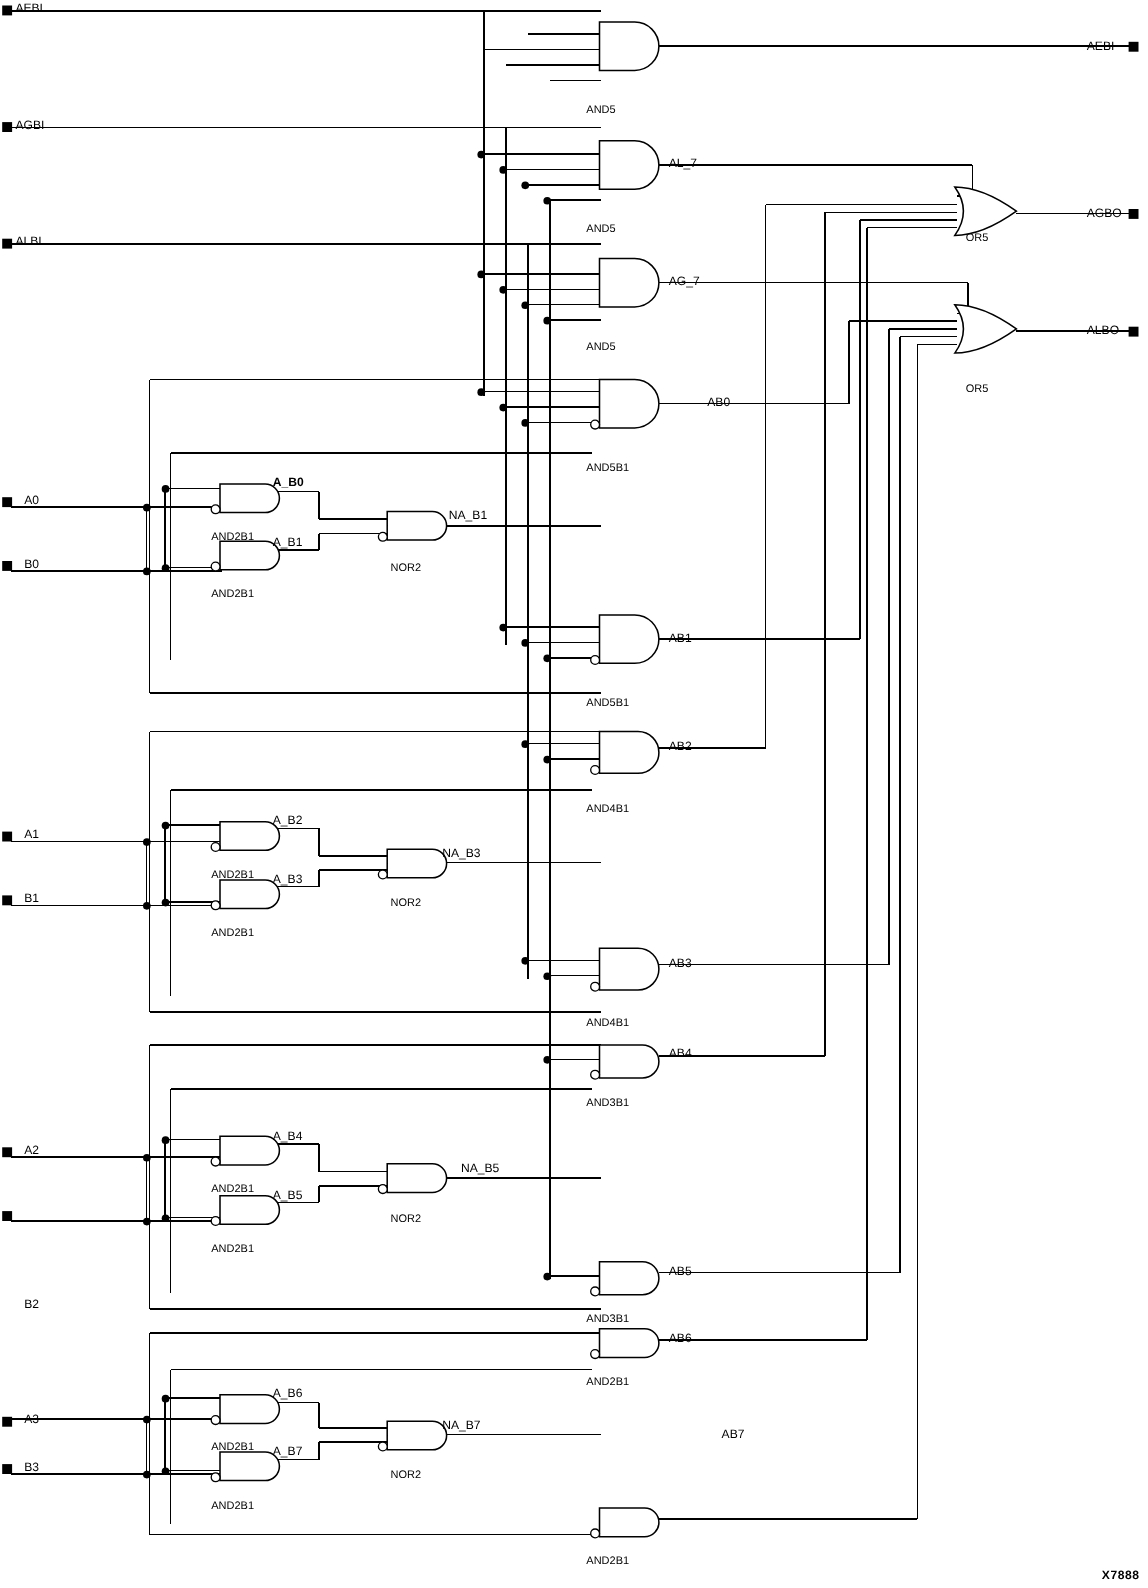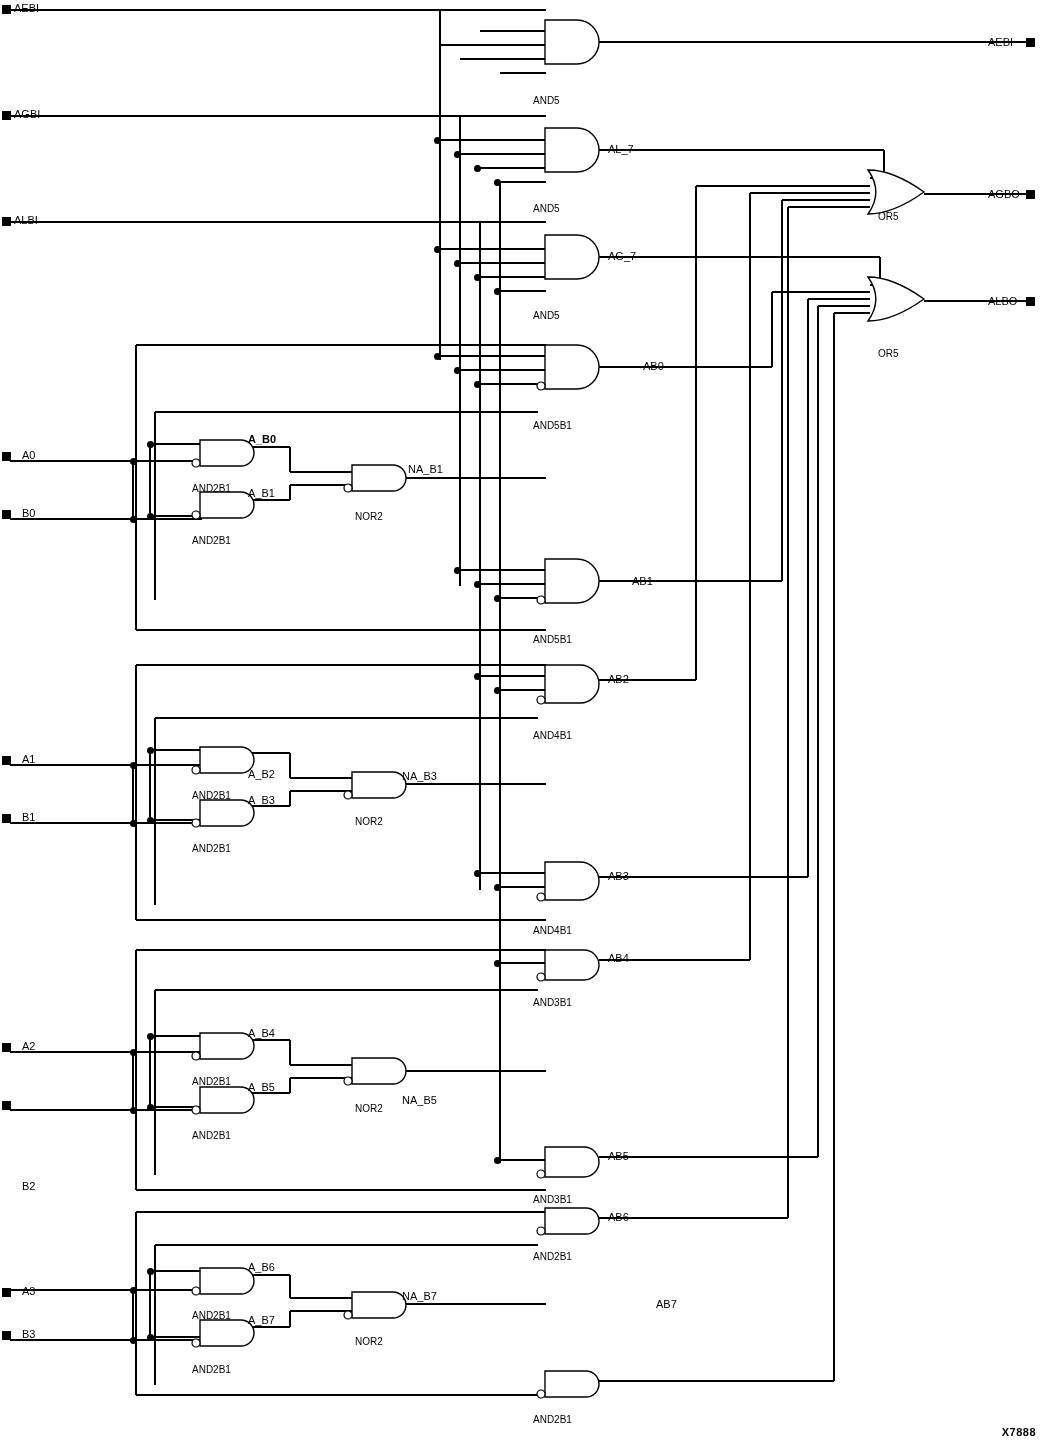--- a/index.html
+++ b/index.html
@@ -420,35 +420,35 @@
       <div class="lbl" style="left: 22px; top: 1040px;">A2</div>
       <div class="lbl" style="left: 22px; top: 1136px; margin-top: 44px;">B2</div>
       <div class="lbl" style="left: 22px; top: 1285px;">A3</div>
       <div class="lbl" style="left: 22px; top: 1328px;">B3</div>
       <div class="lbl" style="left: 988px; top: 36px;">AEBI</div>
       <div class="lbl" style="left: 988px; top: 188px;">AGBO</div>
       <div class="lbl" style="left: 988px; top: 295px;">ALBO</div>
       <div class="lbl" style="left: 608px; top: 143px;">AL_7</div>
       <div class="lbl" style="left: 608px; top: 250px;">AG_7</div>
       <div class="lbl" style="left: 608px; top: 360px; margin-left: 35px;">AB0</div>
-      <div class="lbl" style="left: 632px; top: 575px;">AB1</div>
+      <div class="lbl" style="left: 608px; top: 575px;">AB1</div>
       <div class="lbl" style="left: 608px; top: 673px;">AB2</div>
       <div class="lbl" style="left: 608px; top: 870px;">AB3</div>
       <div class="lbl" style="left: 608px; top: 952px;">AB4</div>
       <div class="lbl" style="left: 608px; top: 1150px;">AB5</div>
       <div class="lbl" style="left: 608px; top: 1211px;">AB6</div>
       <div class="lbl" style="left: 608px; top: 1298px; margin-left: 48px;">AB7</div>
       <div class="lbl" style="left: 248px; top: 433px; font-weight: bold;">A_B0</div>
       <div class="lbl" style="left: 248px; top: 487px;">A_B1</div>
       <div class="lbl" style="left: 408px; top: 463px; text-align: right;">NA_B1</div>
-      <div class="lbl" style="left: 248px; top: 740px; margin-top: 28px;">A_B2</div>
+      <div class="lbl" style="left: 248px; top: 740px;">A_B2</div>
       <div class="lbl" style="left: 248px; top: 794px;">A_B3</div>
       <div class="lbl" style="left: 402px; top: 770px;">NA_B3</div>
       <div class="lbl" style="left: 248px; top: 1027px;">A_B4</div>
       <div class="lbl" style="left: 248px; top: 1081px;">A_B5</div>
-      <div class="lbl" style="left: 402px; top: 1056px; margin-top: 38px;">NA_B5</div>
+      <div class="lbl" style="left: 419px; top: 1056px;">NA_B5</div>
       <div class="lbl" style="left: 248px; top: 1261px;">A_B6</div>
       <div class="lbl" style="left: 248px; top: 1314px;">A_B7</div>
       <div class="lbl" style="left: 402px; top: 1290px;">NA_B7</div>
     </div>
 
   <div class="credit">X7888</div>
 </div>
 
 </body></html>

